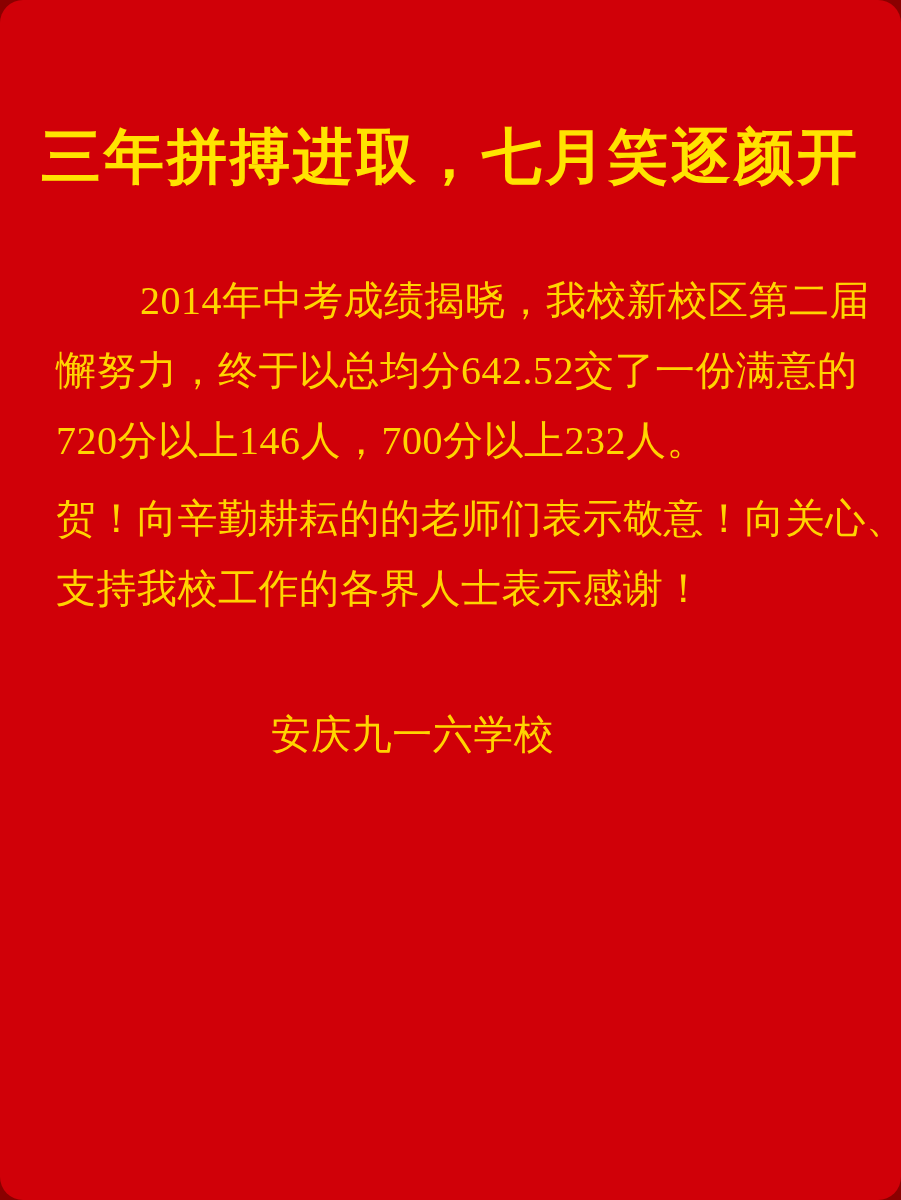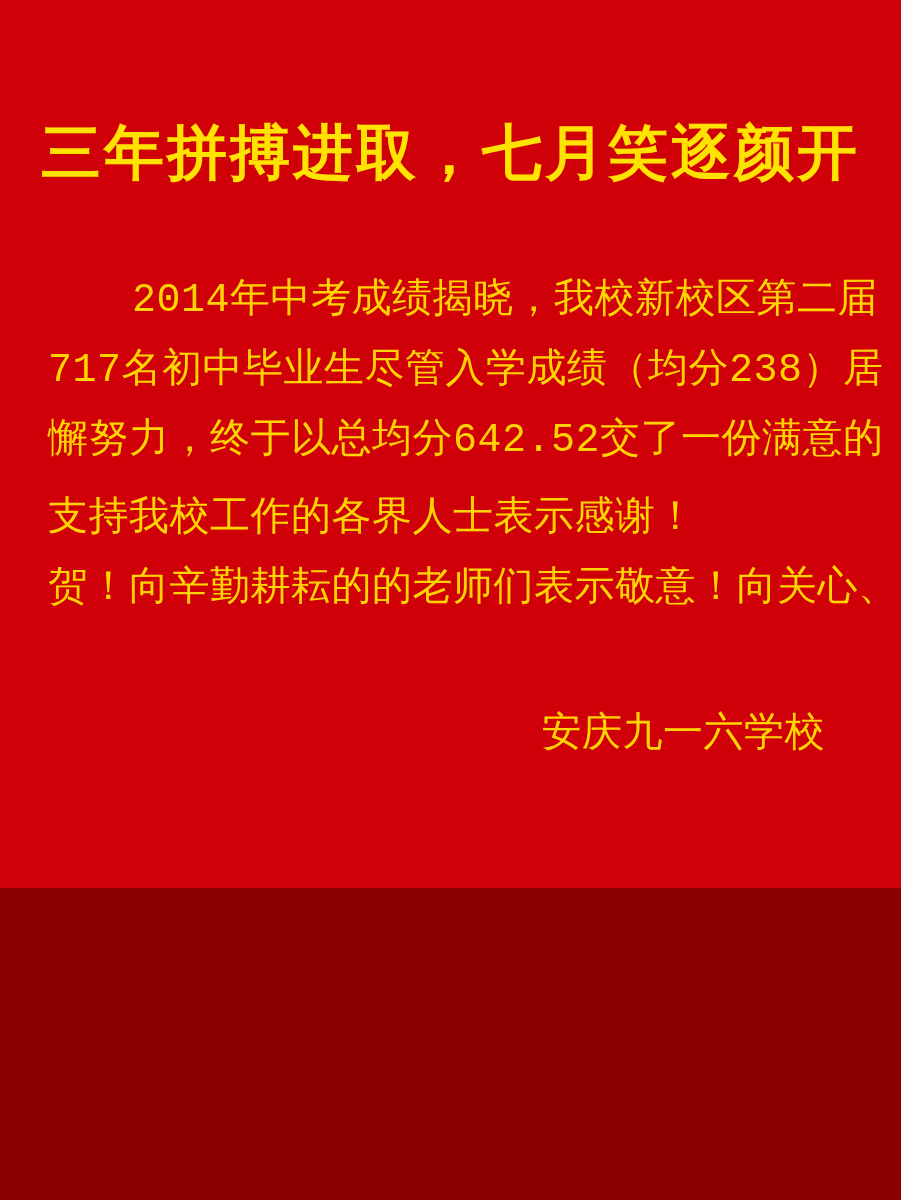--- a/index.html
+++ b/index.html
@@ -3,85 +3,86 @@
 <meta charset="utf-8">
 <style>
   html, body {
     margin: 0;
     padding: 0;
     background: #8a0000;
   }
   .poster {
     position: relative;
     width: 901px;
-    height: 888px;
+    height: 1200px;
     margin: 0 auto;
     background: #d00008;
     overflow: hidden;
-    font-family: Liberation Mono, monospace;
+    font-family: Liberation Serif, serif;
+    border-radius: 23px;
   }
   .poster-title {
     margin: 0;
     padding: 116px 10px 0 10px;
     text-align: center;
     font-size: 60px;
     line-height: 82px;
     font-weight: bold;
     color: #ffe300;
     letter-spacing: 3px;
     white-space: nowrap;
   }
   .poster-body {
     margin: 68px 45px 0 48px;
     color: #ffd400;
     font-size: 40px;
     line-height: 70px;
     text-align: justify;
   }
   .para {
-    margin: 0;
+    margin: 8px;
   }
   .para + .para {
     margin-top: 8px;
   }
   .line {
     white-space: nowrap;
     letter-spacing: 0.5px;
   }
   .line.indent {
     padding-left: 84px;
   }
   .poster-footer {
     margin-top: 76px;
     padding-right: 76px;
-    text-align: right;
+    text-align: center;
     color: #ffd400;
     font-size: 40px;
     line-height: 70px;
     letter-spacing: 1px;
   }
 </style>
 </head>
 <body>
 
 <div class="poster">
 
   <h1 class="poster-title">三年拼搏进取，七月笑逐颜开</h1>
 
   <div class="poster-body">
 
     <div class="para">
       <div class="line indent">2014年中考成绩揭晓，我校新校区第二届</div>
-      <div class="line">717名初中毕业生尽管入学成绩（均分238）居</div>
       <div class="line">懈努力，终于以总均分642.52交了一份满意的</div>
+      <div class="line">720分以上146人，700分以上232人。</div>
     </div>
 
     <div class="para">
+      <div class="line">贺！向辛勤耕耘的的老师们表示敬意！向关心、</div>
       <div class="line">支持我校工作的各界人士表示感谢！</div>
-      <div class="line">贺！向辛勤耕耘的的老师们表示敬意！向关心、</div>
     </div>
 
   </div>
 
   <div class="poster-footer">
     <div class="line">安庆九一六学校</div>
   </div>
 
 </div>
 

